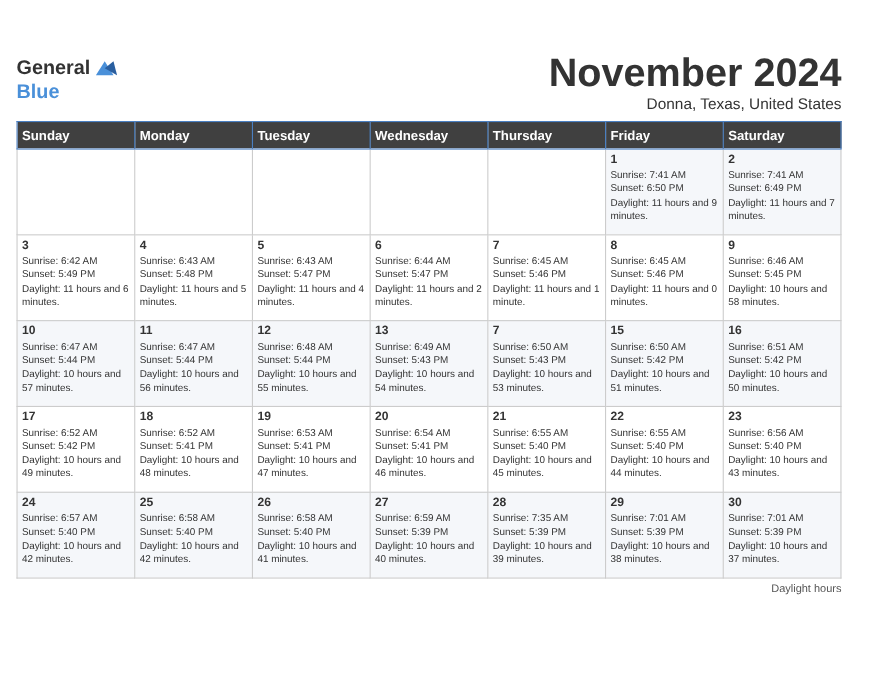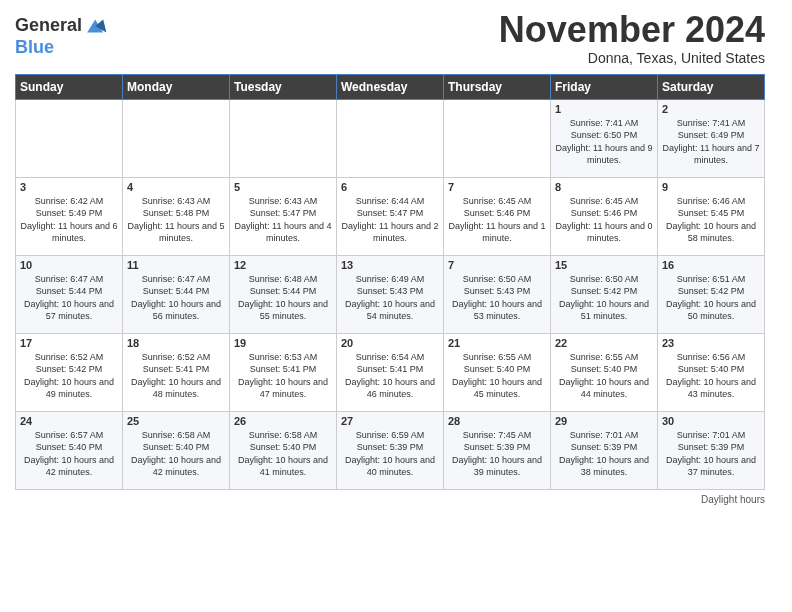--- a/index.html
+++ b/index.html
@@ -6,20 +6,21 @@
     body {
       font-family: Arial, sans-serif;
       background: #fff;
       width: 792px;
       height: 612px;
       overflow: hidden;
     }
     .container {
       width: 780px;
       padding: 10px 15px 10px 15px;
+      margin-top: 36px;
     }
     .header-row {
       display: flex;
       align-items: flex-start;
       justify-content: space-between;
       margin-bottom: 8px;
     }
     .logo {
       display: flex;
       align-items: center;
@@ -82,21 +83,20 @@
     .day-num {
       font-size: 11px;
       font-weight: bold;
       display: block;
       margin-bottom: 2px;
     }
     .day-info {
       font-size: 9px;
       color: #333;
       line-height: 1.4;
-      text-align: center;
     }
     .footer-note {
       font-size: 10px;
       color: #555;
       margin-top: 4px;
       text-align: right;
     }
   </style>
 </head>
 <body>
@@ -305,21 +305,21 @@
 Daylight: 10 hours and 41 minutes.</div>
           </td>
           <td>
             <span class="day-num">27</span>
             <div class="day-info" style="white-space: pre-line;">Sunrise: 6:59 AM
 Sunset: 5:39 PM
 Daylight: 10 hours and 40 minutes.</div>
           </td>
           <td>
             <span class="day-num">28</span>
-            <div class="day-info" style="white-space: pre-line;">Sunrise: 7:45 AM
+            <div class="day-info" style="white-space: pre-line;">Sunrise: 7:35 AM
 Sunset: 5:39 PM
 Daylight: 10 hours and 39 minutes.</div>
           </td>
           <td>
             <span class="day-num">29</span>
             <div class="day-info" style="white-space: pre-line;">Sunrise: 7:01 AM
 Sunset: 5:39 PM
 Daylight: 10 hours and 38 minutes.</div>
           </td>
           <td>

